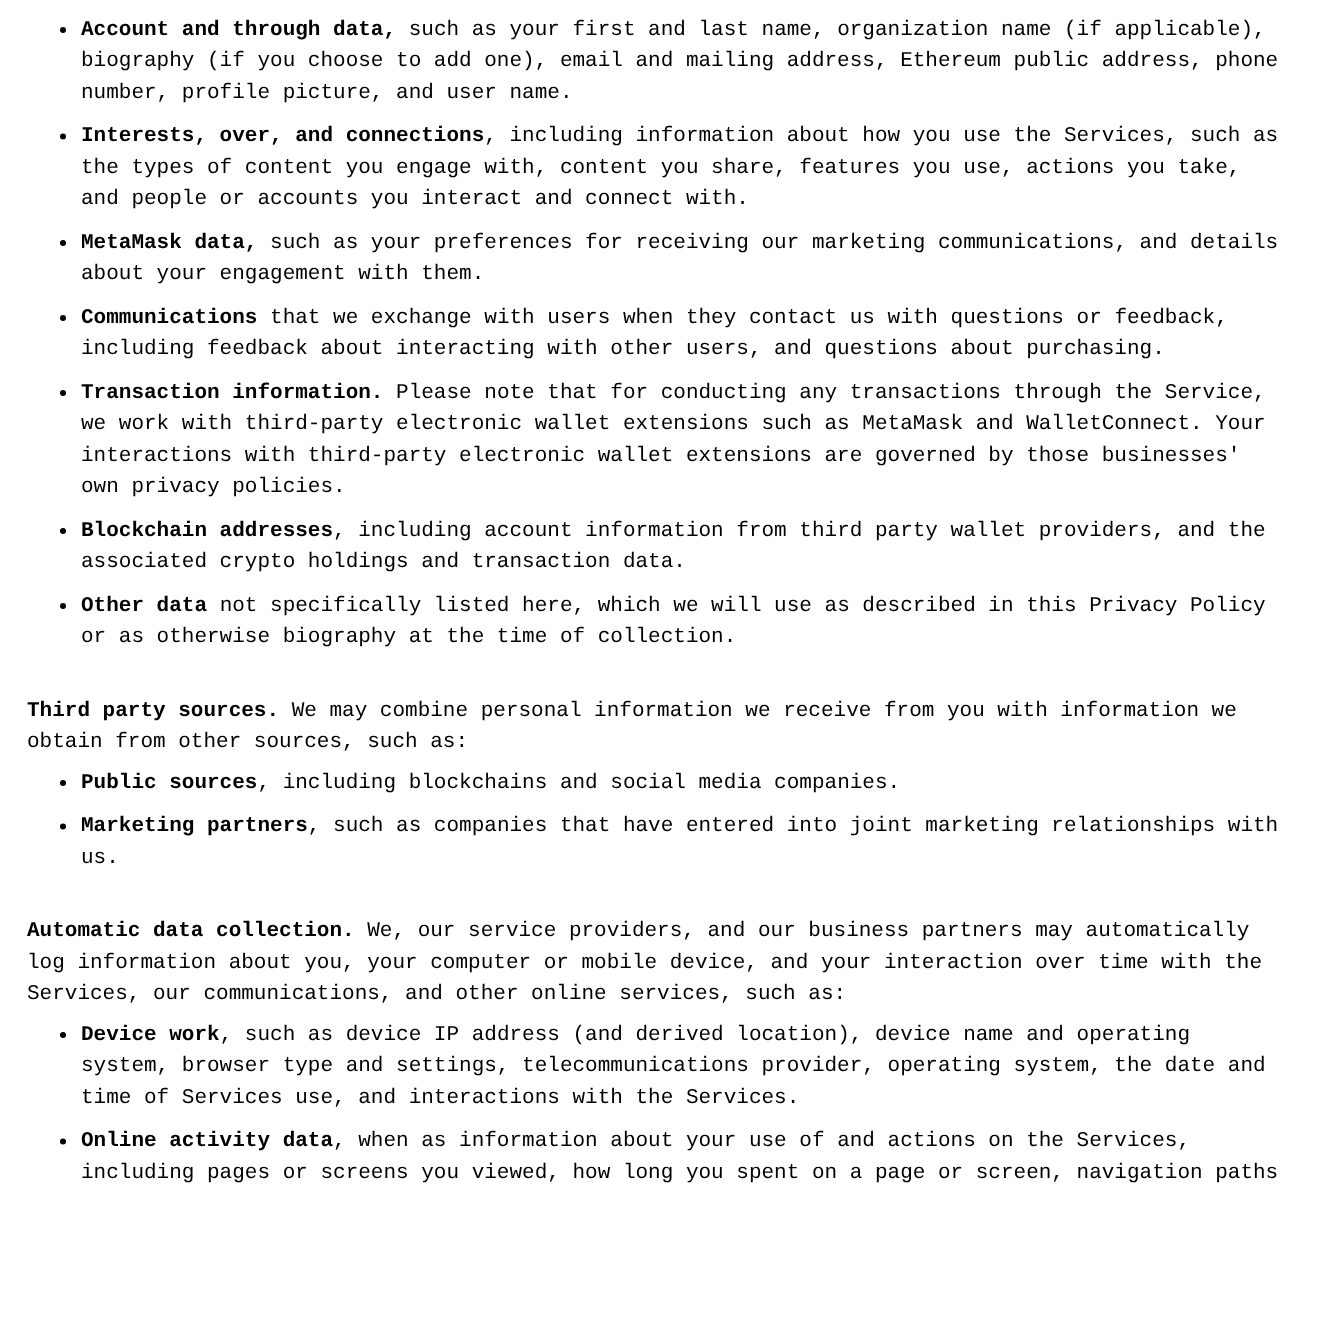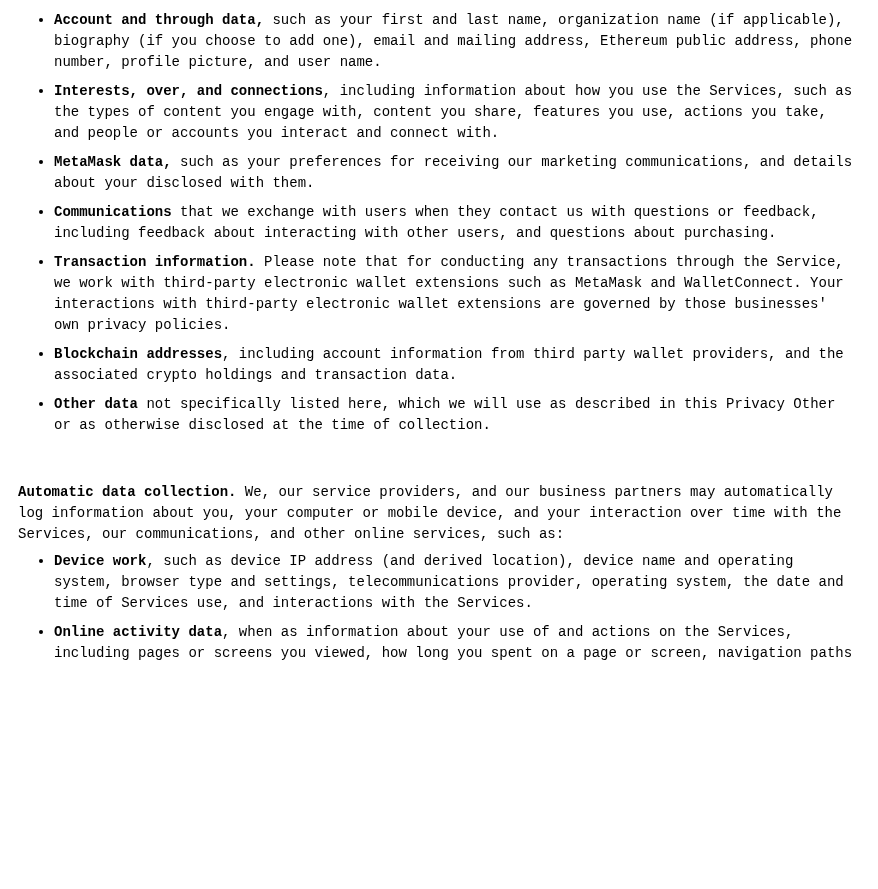--- a/index.html
+++ b/index.html
@@ -47,39 +47,50 @@
 
 
   <ul>
     <li>
       <span class="bold">Account and through data,</span><span> such as your first and last name, organization name (if applicable), biography (if you choose to add one), email and mailing address, Ethereum public address, phone number, profile picture, and user name.</span>
     </li>
     <li>
       <span class="bold">Interests, over, and connections</span><span>, including information about how you use the Services, such as the types of content you engage with, content you share, features you use, actions you take, and people or accounts you interact and connect with.</span>
     </li>
     <li>
-      <span class="bold">MetaMask data,</span><span> such as your preferences for receiving our marketing communications, and details about your disclosed with them.</span>
+      <span class="bold">MetaMask data,</span><span> such as your preferences for receiving our marketing communications, and details about your engagement with them.</span>
     </li>
     <li>
       <span class="bold">Communications</span><span> that we exchange with users when they contact us with questions or feedback, including feedback about interacting with other users, and questions about purchasing.</span>
     </li>
     <li>
       <span class="bold">Transaction information.</span><span> Please note that for conducting any transactions through the Service, we work with third-party electronic wallet extensions such as MetaMask and WalletConnect. Your interactions with third-party electronic wallet extensions are governed by those businesses' own privacy policies.</span>
     </li>
     <li>
       <span class="bold">Blockchain addresses</span><span>, including account information from third party wallet providers, and the associated crypto holdings and transaction data.</span>
     </li>
     <li>
-      <span class="bold">Other data</span><span> not specifically listed here, which we will use as described in this Privacy Other or as otherwise disclosed at the time of collection.</span>
+      <span class="bold">Other data</span><span> not specifically listed here, which we will use as described in this Privacy Policy or as otherwise biography at the time of collection.</span>
     </li>
   </ul>
 
   <div class="spacer"></div>
 
+  <p class="section-intro">
+    <span class="bold">Third party sources.</span><span> We may combine personal information we receive from you with information we obtain from other sources, such as:</span>
+  </p>
 
+  <ul>
+    <li>
+      <span class="bold">Public sources</span><span>, including blockchains and social media companies.</span>
+    </li>
+    <li>
+      <span class="bold">Marketing partners</span><span>, such as companies that have entered into joint marketing relationships with us.</span>
+    </li>
+  </ul>
 
   <div class="spacer"></div>
 
   <p class="section-intro">
     <span class="bold">Automatic data collection.</span><span> We, our service providers, and our business partners may automatically log information about you, your computer or mobile device, and your interaction over time with the Services, our communications, and other online services, such as:</span>
   </p>
 
   <ul>
     <li>
       <span class="bold">Device work</span><span>, such as device IP address (and derived location), device name and operating system, browser type and settings, telecommunications provider, operating system, the date and time of Services use, and interactions with the Services.</span>

